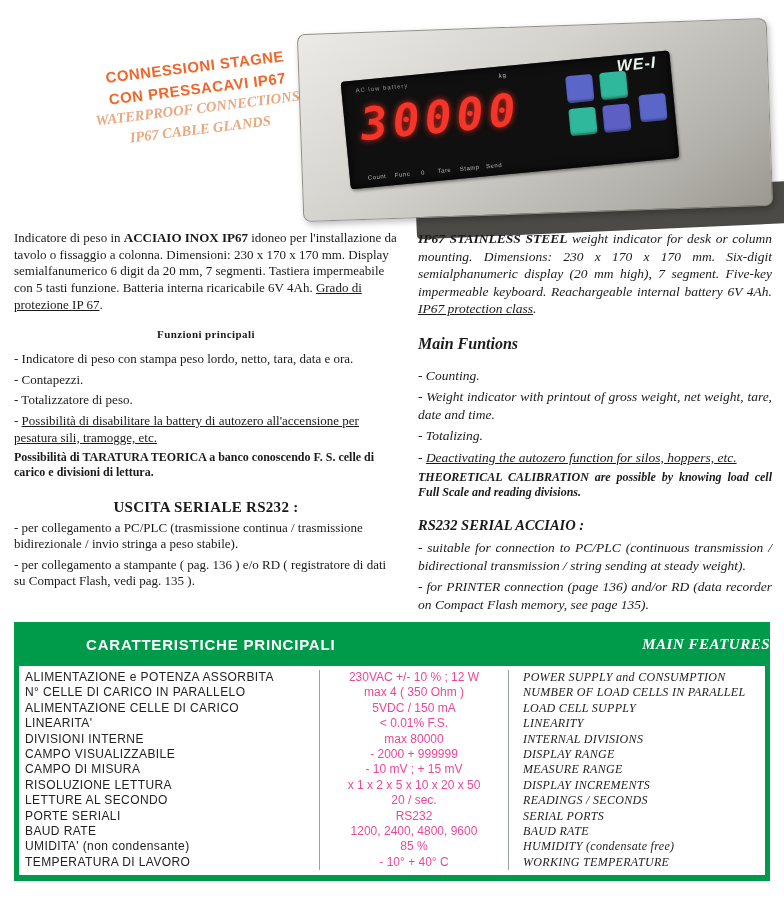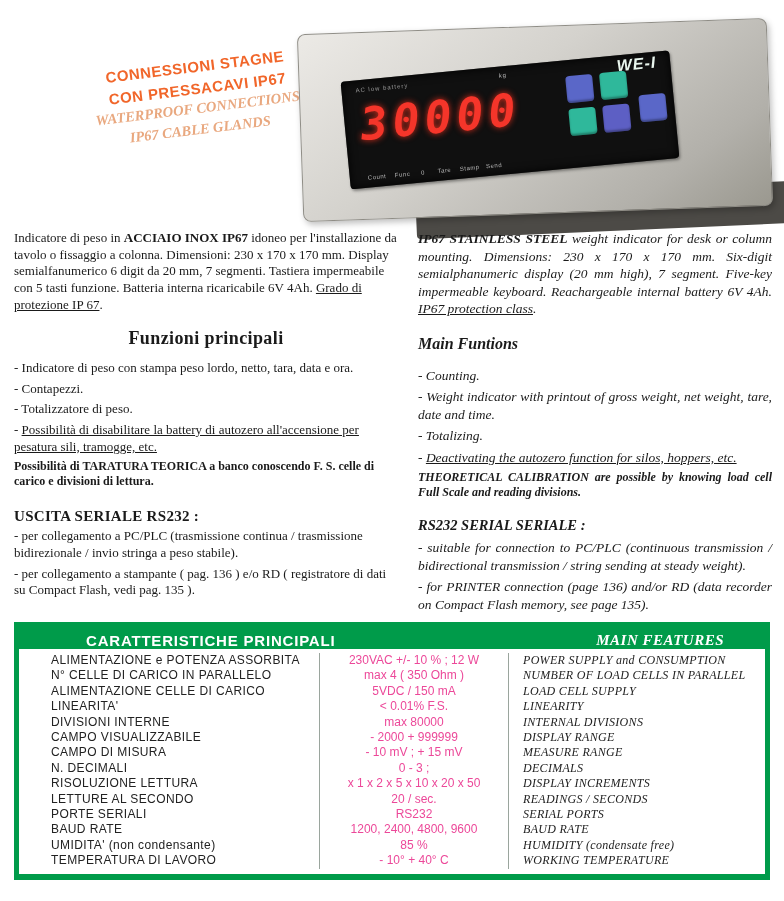--- a/index.html
+++ b/index.html
@@ -46,37 +46,37 @@
   
   .columns{position:absolute;left:14px;top:230px;width:758px;display:flex;gap:20px;}
   .col-it{width:384px;font-size:13px;line-height:1.28;font-family:Liberation Serif, serif;}
   .col-en{flex:1;font-family:"Liberation Serif","DejaVu Serif",serif;font-style:italic;
         font-size:13.5px;line-height:1.3;}
   .col-it p,.col-en p{margin:0 0 4px 0;}
   .para{margin-bottom:12px;}
   .just{text-align:justify;}
   .b{font-weight:bold;}
   .u{text-decoration:underline;}
-  .sec-title-it{text-align:center;font-weight:bold;font-size:18px;margin:14px 0 10px 0;letter-spacing:.4px;}
+  .sec-title-it{text-align:center;font-weight:bold;font-size:11px;margin:14px 0 10px 0;letter-spacing:.4px;}
   .sec-title-en{text-align:left;font-weight:bold;font-size:16px;margin:16px 0 12px 0;}
   .bullet{margin:0 0 2px 0;}
   .bold-para{font-weight:bold;font-size:12px;margin:14px 0 0 0;line-height:1.25;}
-  .serial-title-it{font-weight:bold;font-size:15px;margin:18px 0 2px 0;letter-spacing:.3px;}
+  .serial-title-it{font-weight:bold;font-size:15px;margin:18px 0 2px 0;letter-spacing:.3px;text-align:center;}
   .serial-title-en{font-weight:bold;font-size:14.5px;margin:16px 0 4px 0;}
 
   
   .spec{position:absolute;left:14px;top:622px;width:756px;}
-  .spec-header{height:27px;background:#009b4a;display:flex;align-items:flex-end;}
+  .spec-header{height:44px;background:#009b4a;display:flex;align-items:center;}
   .spec-title-it{color:#fff;font-weight:bold;font-size:15px;letter-spacing:.8px;padding-left:72px;flex:1;}
   .spec-title-en{color:#fff;font-weight:bold;font-style:italic;font-size:15px;
-        font-family:"Liberation Serif","DejaVu Serif",serif;padding-right:46px;letter-spacing:.5px;}
+        font-family:"Liberation Serif","DejaVu Serif",serif;letter-spacing:.5px;}
   .spec-body{border-left:5px solid #009b4a;border-right:5px solid #009b4a;
         border-bottom:6px solid #009b4a;background:#fff;padding:4px 0 5px 0;}
   .spec-row{display:grid;grid-template-columns:300px 190px 1fr;line-height:15.4px;font-size:12px;}
-  .c-it{padding-left:32px;letter-spacing:.4px;color:#222;}
+  .c-it{padding-left:6px;letter-spacing:.4px;color:#222;}
   .c-val{text-align:center;border-left:1px solid #9aa59d;border-right:1px solid #9aa59d;color:#ec4899;}
   .c-en{padding-left:14px;font-family:"Liberation Serif","DejaVu Serif",serif;
         font-style:italic;letter-spacing:.3px;color:#222;}
 </style>
 </head>
 <body>
 
 <div class="page">
 
   <div class="hero">
@@ -134,21 +134,21 @@
 
       <div class="sec-title-en">Main Funtions</div>
 
       <p class="bullet">- Counting.</p>
       <p class="bullet just">- Weight indicator with printout of gross weight, net weight, tare, date and time.</p>
       <p class="bullet">- Totalizing.</p>
       <p class="bullet"><span>- </span><span class="u">Deactivating the autozero function for silos, hoppers, etc.</span></p>
 
       <p class="bold-para just">THEORETICAL CALIBRATION are possible by knowing load cell Full Scale and reading divisions.</p>
 
-      <div class="serial-title-en">RS232 SERIAL SERIALE :</div>
+      <div class="serial-title-en">RS232 SERIAL ACCIAIO :</div>
       <p class="bullet just">- suitable for connection to PC/PLC (continuous transmission / bidirectional transmission / string sending at steady weight).</p>
       <p class="bullet just">- for PRINTER connection (page 136) and/or RD (data recorder on Compact Flash memory, see page 135).</p>
     </div>
 
   </div>
 
   <div class="spec">
     <div class="spec-header">
       <span class="spec-title-it">CARATTERISTICHE PRINCIPALI</span>
       <span class="spec-title-en">MAIN FEATURES</span>
@@ -183,25 +183,20 @@
           <span class="c-it">CAMPO VISUALIZZABILE</span>
           <span class="c-val">- 2000 + 999999</span>
           <span class="c-en">DISPLAY RANGE</span>
         </div>
       <div class="spec-row">
           <span class="c-it">CAMPO DI MISURA</span>
           <span class="c-val">- 10 mV ; + 15 mV</span>
           <span class="c-en">MEASURE RANGE</span>
         </div>
       <div class="spec-row">
-          <span class="c-it">N. DECIMALI</span>
-          <span class="c-val">0 - 3 ;</span>
-          <span class="c-en">DECIMALS</span>
-        </div>
-      <div class="spec-row">
           <span class="c-it">RISOLUZIONE LETTURA</span>
           <span class="c-val">x 1 x 2 x 5 x 10 x 20 x 50</span>
           <span class="c-en">DISPLAY INCREMENTS</span>
         </div>
       <div class="spec-row">
           <span class="c-it">LETTURE AL SECONDO</span>
           <span class="c-val">20 / sec.</span>
           <span class="c-en">READINGS / SECONDS</span>
         </div>
       <div class="spec-row">

